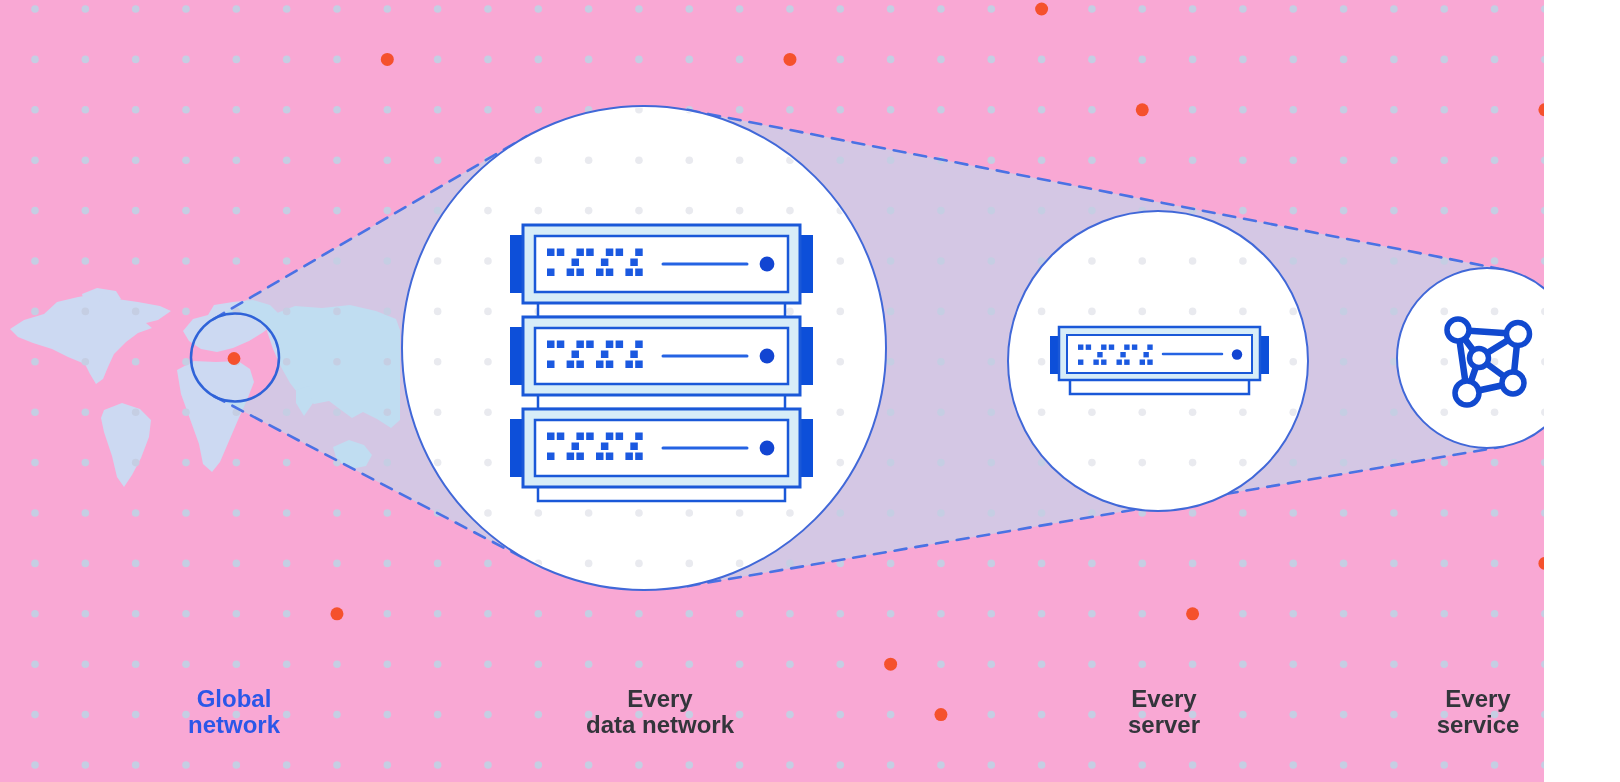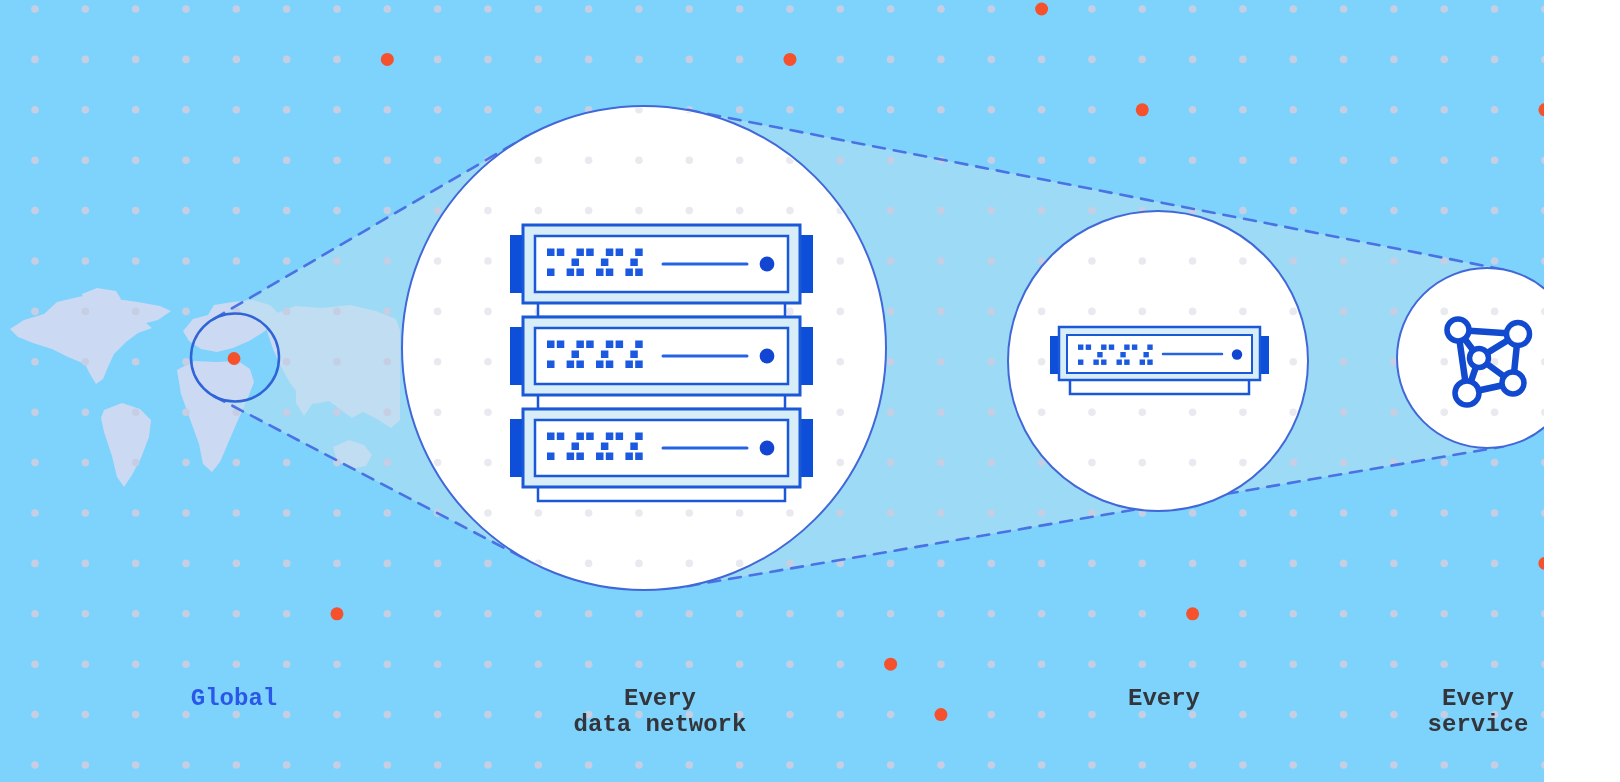--- a/index.html
+++ b/index.html
@@ -1,17 +1,17 @@
 <!DOCTYPE html>
 <html><head>
 <meta charset="utf-8">
 <style>
   html,body{margin:0;padding:0;background:#ffffff;}
-  #stage{position:relative;width:1544px;height:782px;overflow:hidden;background:#7dd3fc;
-         font-family:Liberation Mono, monospace;}
+  #stage{position:relative;width:1544px;height:782px;overflow:hidden;background:#f9a8d4;
+         font-family:Liberation Sans, sans-serif;}
   #scene{position:absolute;left:0;top:0;}
   .beam{fill:rgba(183,224,240,0.55);}
   .dash{stroke:#4a72e4;stroke-width:2.6;stroke-dasharray:12 9;fill:none;stroke-linecap:round;}
   .content-circle{fill:#ffffff;stroke:#4168d8;stroke-width:2;}
   .map-circle{fill:none;stroke:#2f63d8;stroke-width:2.5;}
   .map{fill:#ccd9f2;stroke:none;}
   .srv-dark{fill:#0d4fd9;}
   .srv-body{fill:#d7edf8;stroke:#1a58d8;stroke-width:3;}
   .srv-inner{fill:#ffffff;stroke:#1a58d8;stroke-width:2.5;}
   .srv-tray{fill:#ffffff;stroke:#1a58d8;stroke-width:2.5;}
@@ -846,25 +846,27 @@
     <circle class="net-node" cx="1458" cy="330" r="11"></circle>
     <circle class="net-node" cx="1518" cy="334" r="11.5"></circle>
     <circle class="net-node" cx="1513" cy="383" r="11"></circle>
     <circle class="net-node" cx="1467" cy="393" r="12"></circle>
     <circle class="net-node" cx="1479" cy="358" r="9.5"></circle>
   </g>
 </svg>
 
   <div class="stage-label emphasis" id="label-0" style="left: 234px; top: 686px;">
     <div>Global</div>
+    <div>network</div>
   </div>
   <div class="stage-label" id="label-1" style="left: 660px; top: 686px;">
     <div>Every</div>
     <div>data network</div>
   </div>
   <div class="stage-label" id="label-2" style="left: 1164px; top: 686px;">
     <div>Every</div>
+    <div>server</div>
   </div>
   <div class="stage-label" id="label-3" style="left: 1478px; top: 686px;">
     <div>Every</div>
     <div>service</div>
   </div>
 </div>
 
 </body></html>

